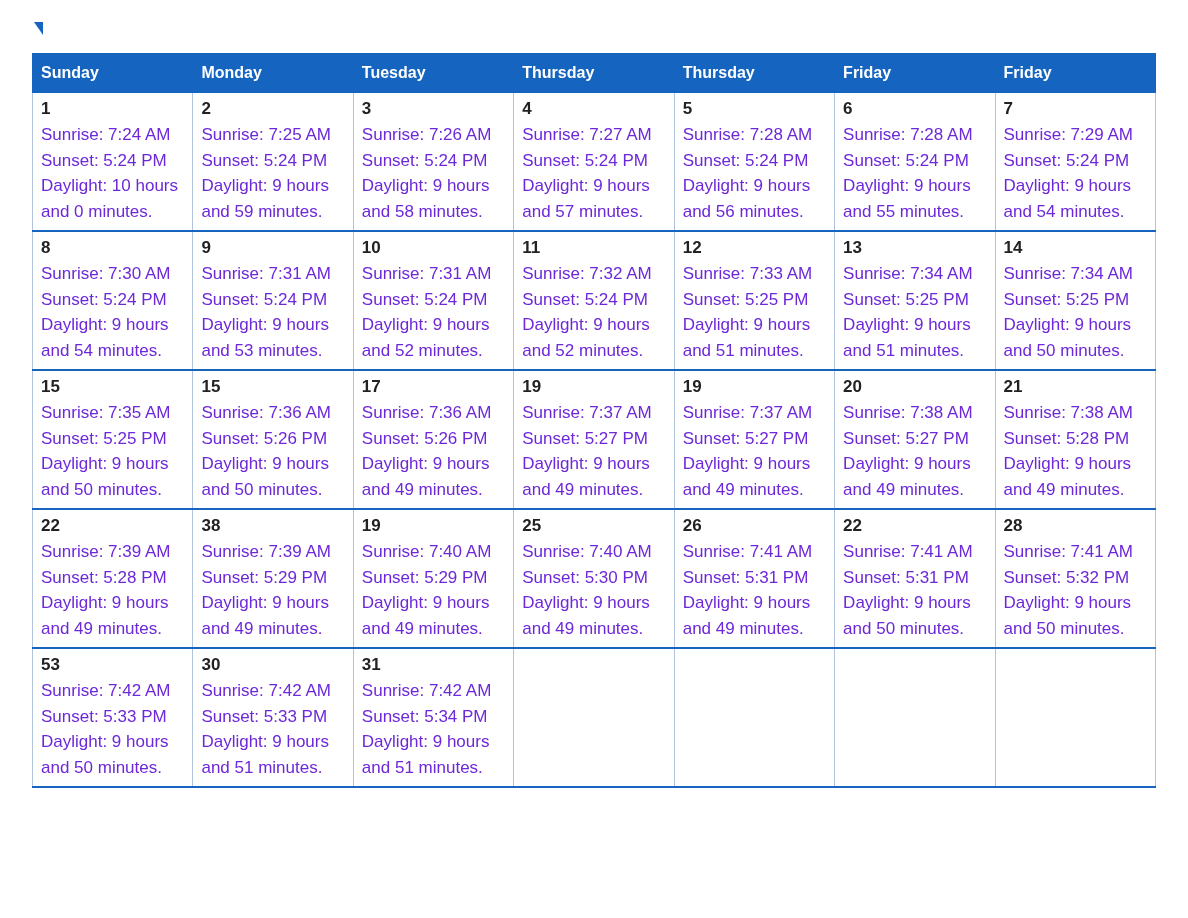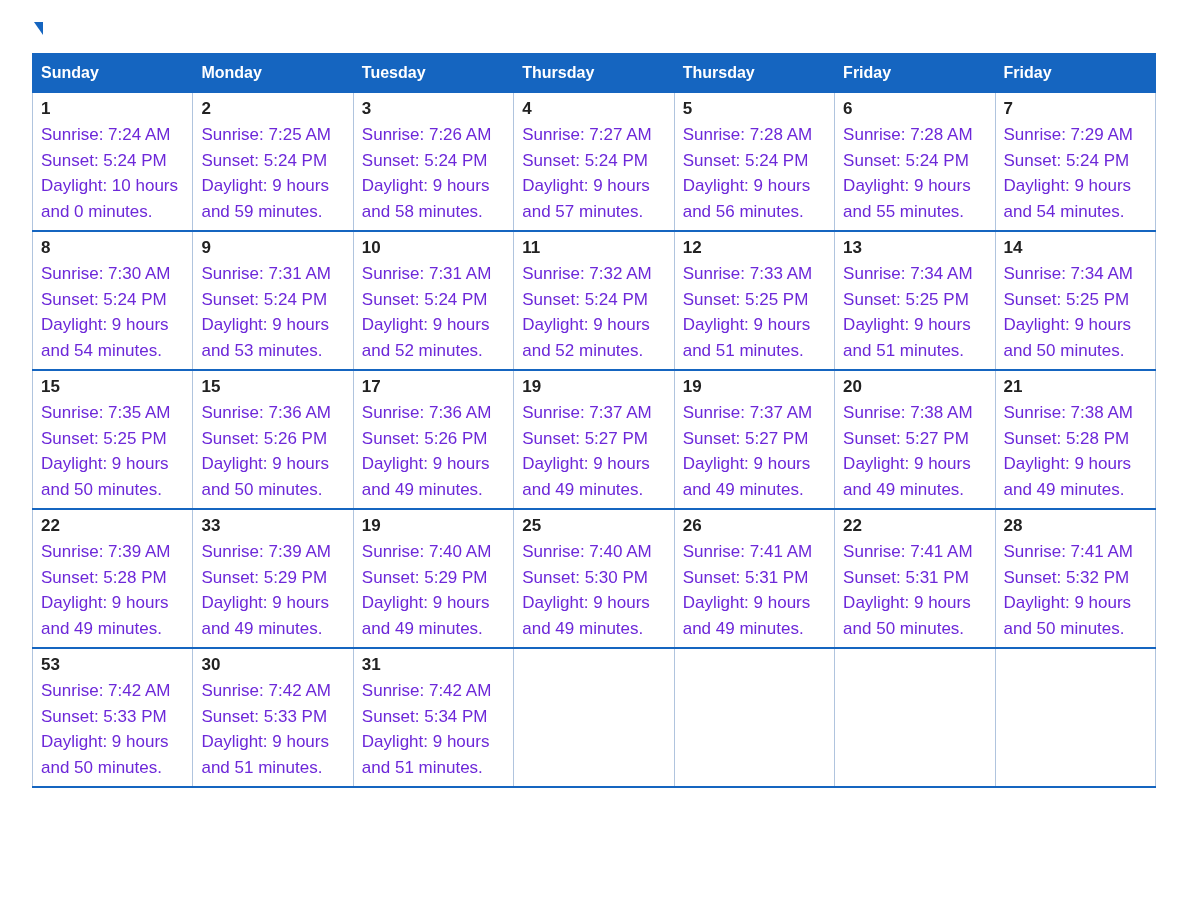--- a/index.html
+++ b/index.html
@@ -170,21 +170,21 @@
         <td><span class="day-num">19</span>
 <span class="day-info">Sunrise: 7:37 AM<br>Sunset: 5:27 PM<br>Daylight: 9 hours and 49 minutes.</span></td>
         <td><span class="day-num">20</span>
 <span class="day-info">Sunrise: 7:38 AM<br>Sunset: 5:27 PM<br>Daylight: 9 hours and 49 minutes.</span></td>
         <td><span class="day-num">21</span>
 <span class="day-info">Sunrise: 7:38 AM<br>Sunset: 5:28 PM<br>Daylight: 9 hours and 49 minutes.</span></td>
       </tr>
       <tr>
         <td><span class="day-num">22</span>
 <span class="day-info">Sunrise: 7:39 AM<br>Sunset: 5:28 PM<br>Daylight: 9 hours and 49 minutes.</span></td>
-        <td><span class="day-num">33</span>
+        <td><span class="day-num">38</span>
 <span class="day-info">Sunrise: 7:39 AM<br>Sunset: 5:29 PM<br>Daylight: 9 hours and 49 minutes.</span></td>
         <td><span class="day-num">19</span>
 <span class="day-info">Sunrise: 7:40 AM<br>Sunset: 5:29 PM<br>Daylight: 9 hours and 49 minutes.</span></td>
         <td><span class="day-num">25</span>
 <span class="day-info">Sunrise: 7:40 AM<br>Sunset: 5:30 PM<br>Daylight: 9 hours and 49 minutes.</span></td>
         <td><span class="day-num">26</span>
 <span class="day-info">Sunrise: 7:41 AM<br>Sunset: 5:31 PM<br>Daylight: 9 hours and 49 minutes.</span></td>
         <td><span class="day-num">22</span>
 <span class="day-info">Sunrise: 7:41 AM<br>Sunset: 5:31 PM<br>Daylight: 9 hours and 50 minutes.</span></td>
         <td><span class="day-num">28</span>

